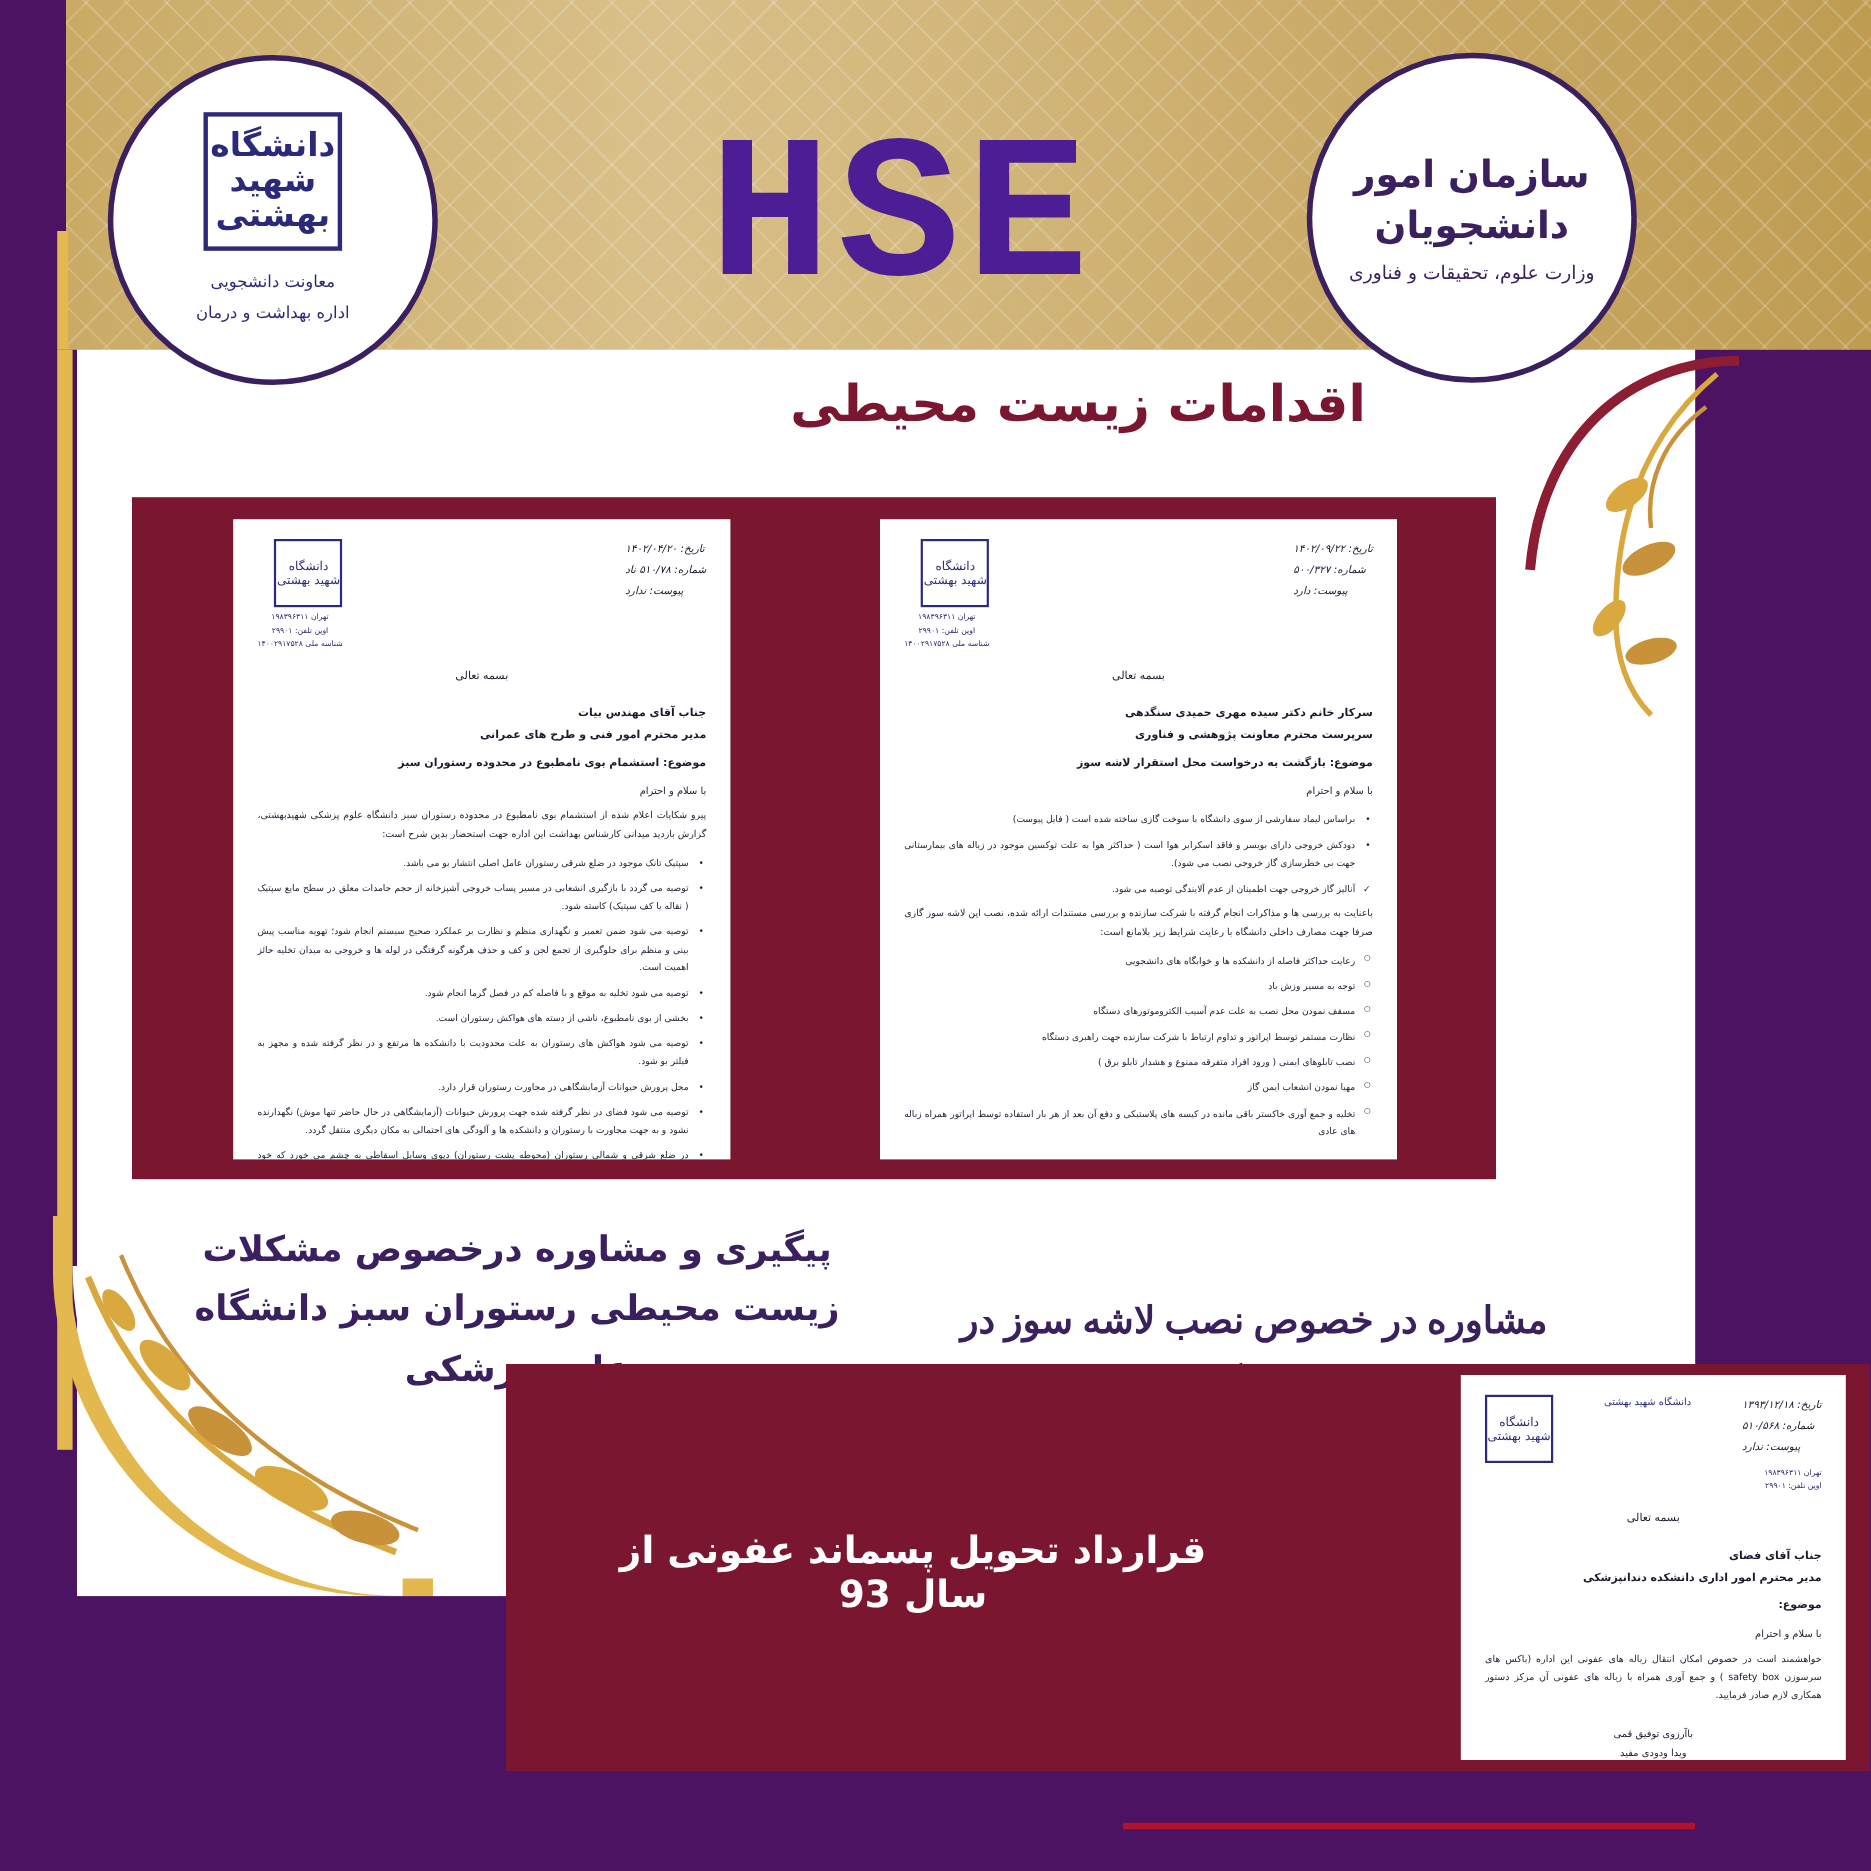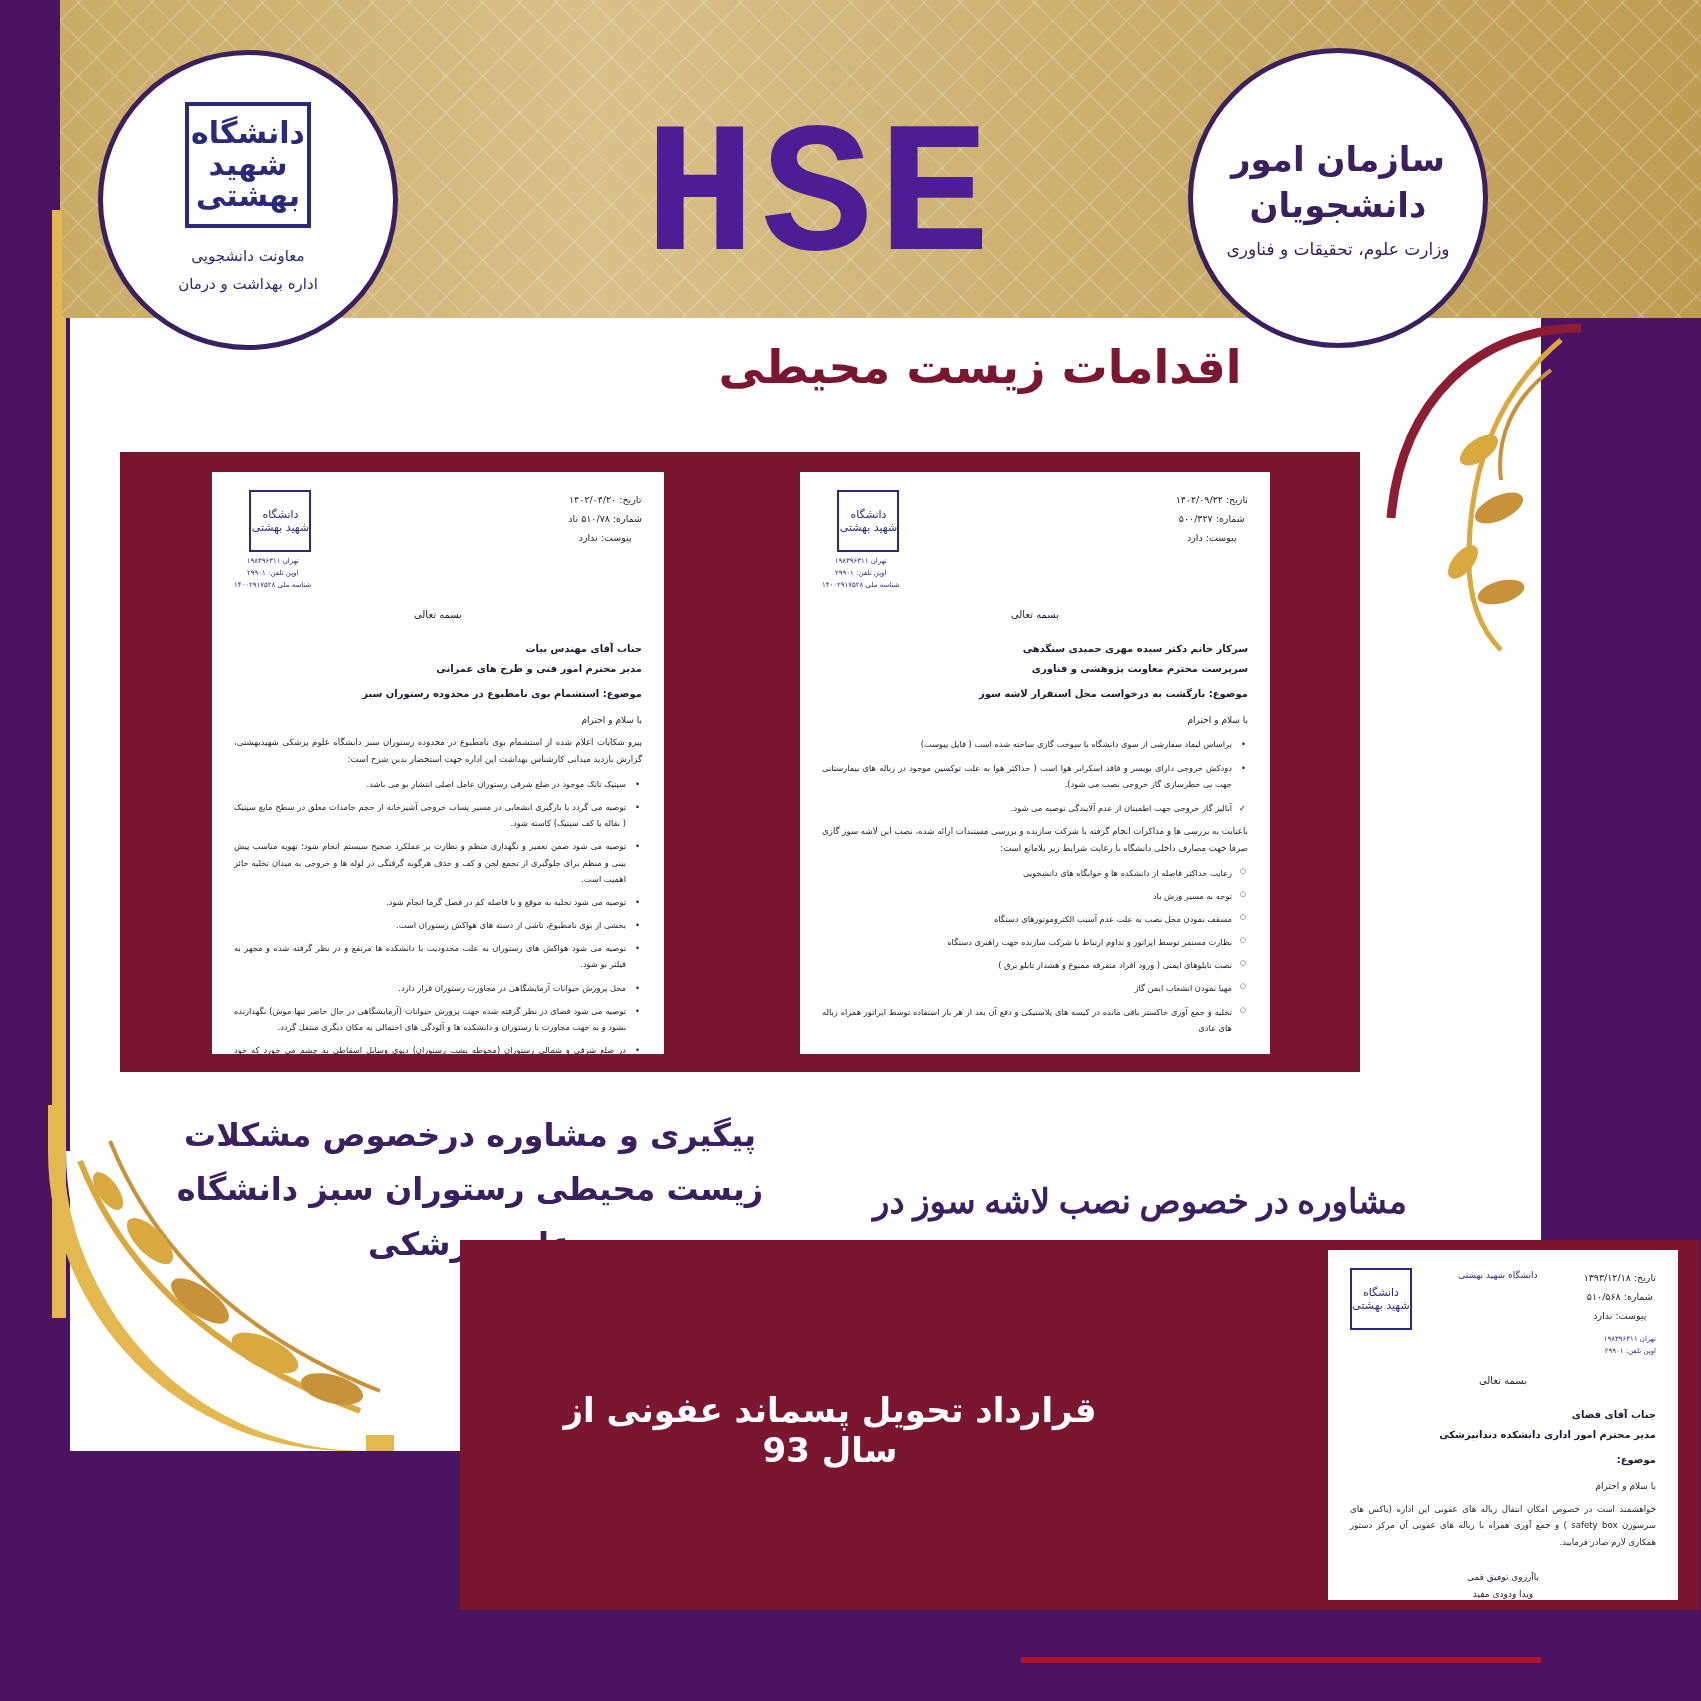--- a/index.html
+++ b/index.html
@@ -129,21 +129,21 @@
     box-sizing:border-box;padding:18px 22px;
     direction:rtl;color:#1a1a2e;
     font-size:9px;line-height:1.75;
     overflow:hidden;
   }
   #doc-restaurant{left:92px;top:20px;width:452px;height:582px;}
   #doc-incinerator{left:680px;top:20px;width:470px;height:582px;}
   #doc-waste{left:868px;top:10px;width:350px;height:350px;}
 
   .doc-head{display:flex;justify-content:space-between;align-items:flex-start;}
-  .doc-meta{font-size:9.5px;line-height:2;text-align:center;}
+  .doc-meta{font-size:9.5px;line-height:2;text-align:left;font-style:italic;}
   .doc-seal{
     width:58px;height:58px;border:2px solid #2b2a7a;color:#2b2a7a;
     display:flex;align-items:center;justify-content:center;
     font-size:11px;text-align:center;line-height:1.2;
   }
   .doc-seal-wrap{text-align:center;}
   .doc-seal-sub{font-size:7px;color:#2b2a7a;line-height:1.7;margin-top:4px;}
   .doc-basmala{text-align:center;margin:14px 0 16px;font-size:10px;}
   .doc-to{font-weight:bold;font-size:10px;line-height:2;}
   .doc-subject{font-weight:bold;font-size:10px;margin-top:6px;}

